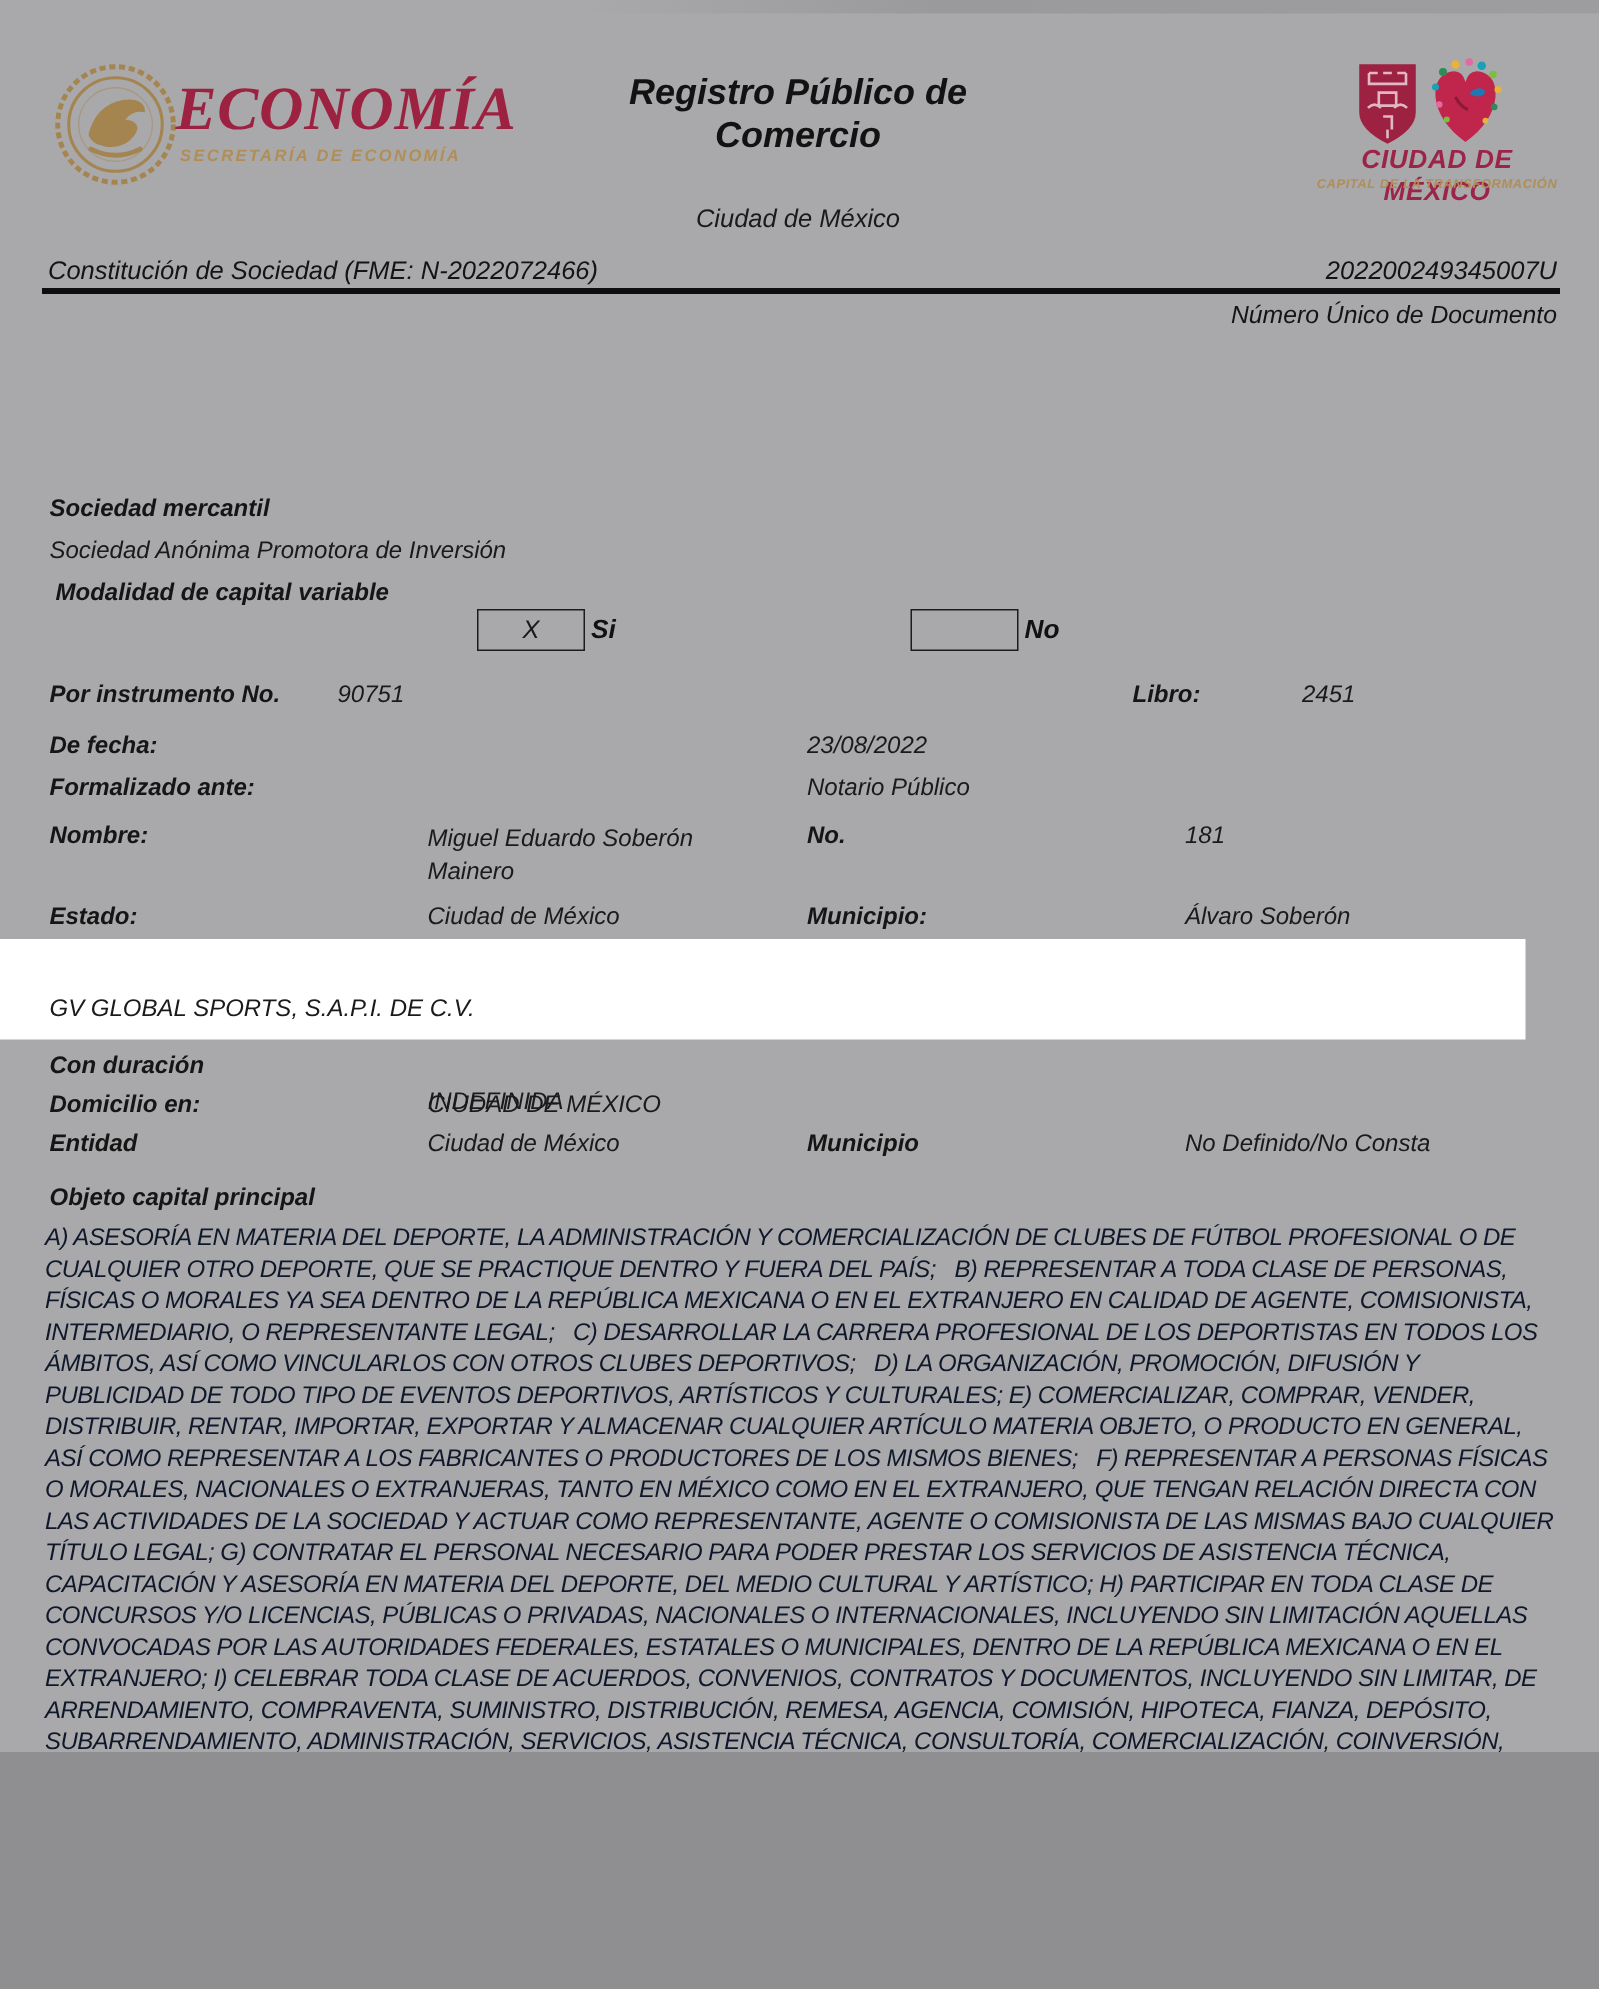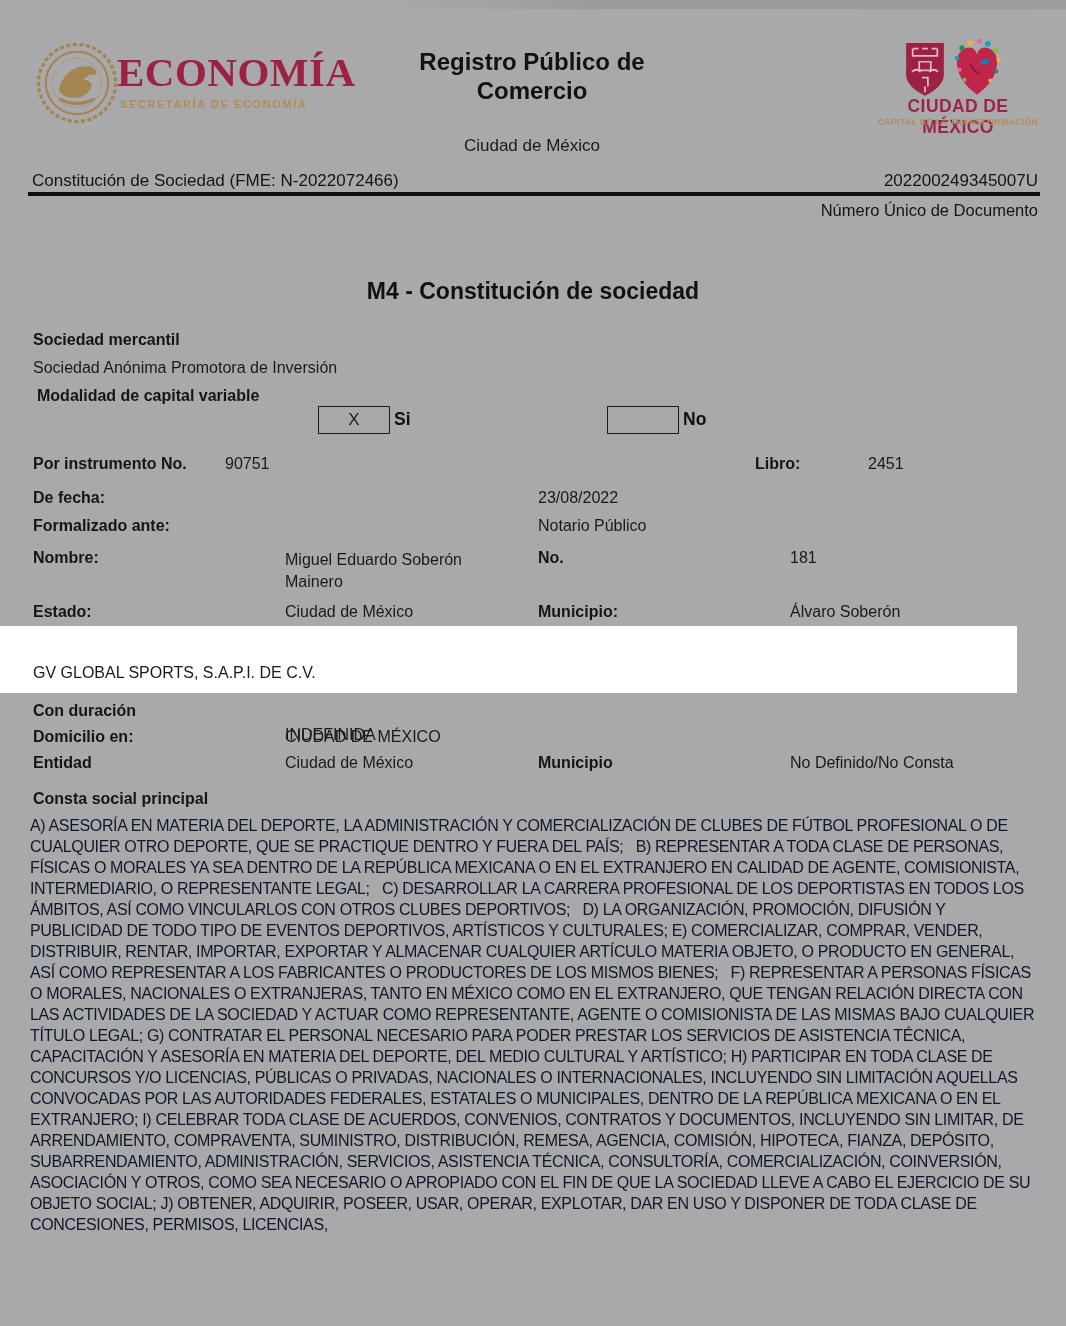--- a/index.html
+++ b/index.html
@@ -1,19 +1,19 @@
 <!DOCTYPE html>
 <html><head>
 <meta charset="utf-8">
 <style>
   html,body{margin:0;padding:0;}
   body{background:#8f8f91;font-family:"Liberation Sans",sans-serif;}
   #page{
-    position:relative;width:1066px;height:1326px;margin:0 auto;
-    background:#a9a9ab;overflow:hidden;color:#161616;
+    position:relative;width:1066px;height:1168px;margin:0 auto;
+    background:#a9a9ab;overflow:hidden;color:#161616;font-style:italic;
   }
   .abs{position:absolute;}
   .top-shade{
     left:386px;top:0;width:680px;height:9px;
     background:linear-gradient(to right, rgba(130,130,133,0), rgba(130,130,133,.38) 35%, rgba(130,130,133,.30));
   }
   
   .econ-wordmark{
     font-family:"Liberation Serif",serif;font-weight:bold;
     font-size:41px;color:#9d2241;letter-spacing:.5px;line-height:1;
@@ -107,21 +107,20 @@
     </svg>
   </div>
   <div class="abs cdmx-brand" style="left:870px;top:96px;">CIUDAD DE MÉXICO</div>
   <div class="abs cdmx-sub" style="left:870px;top:117px;">CAPITAL DE LA TRANSFORMACIÓN</div>
 
   <div class="abs subh-left">Constitución de Sociedad (FME: N-2022072466)</div>
   <div class="abs subh-right">202200249345007U</div>
   <div class="abs rule"></div>
   <div class="abs nud">Número Único de Documento</div>
 
-  <div class="abs m4-title">M4 - Constitución de sociedad</div>
 
   <div class="abs lbl" style="left:33px;top:331px;">Sociedad mercantil</div>
   <div class="abs val" style="left:33px;top:359px;">Sociedad Anónima Promotora de Inversión</div>
   <div class="abs lbl" style="left:37px;top:387px;">Modalidad de capital variable</div>
 
   <div class="abs chkbox" style="left:318px;top:406px;">X</div>
   <div class="abs chklbl" style="left:394px;top:409px;">Si</div>
   <div class="abs chkbox" style="left:607px;top:406px;"></div>
   <div class="abs chklbl" style="left:683px;top:409px;">No</div>
 
@@ -153,16 +152,16 @@
   <div class="abs val" style="left:285px;top:702px;margin-top:24px;">INDEFINIDA</div>
 
   <div class="abs lbl" style="left:33px;top:728px;">Domicilio en:</div>
   <div class="abs val" style="left:285px;top:728px;">CIUDAD DE MÉXICO</div>
 
   <div class="abs lbl" style="left:33px;top:754px;">Entidad</div>
   <div class="abs val" style="left:285px;top:754px;">Ciudad de México</div>
   <div class="abs lbl" style="left:538px;top:754px;">Municipio</div>
   <div class="abs val" style="left:790px;top:754px;">No Definido/No Consta</div>
 
-  <div class="abs lbl" style="left:33px;top:790px;">Consta social principal</div>
+  <div class="abs lbl" style="left:33px;top:790px;">Objeto capital principal</div>
   <div class="abs objeto">A) ASESORÍA EN MATERIA DEL DEPORTE, LA ADMINISTRACIÓN Y COMERCIALIZACIÓN DE CLUBES DE FÚTBOL PROFESIONAL O DE CUALQUIER OTRO DEPORTE, QUE SE PRACTIQUE DENTRO Y FUERA DEL PAÍS;   B) REPRESENTAR A TODA CLASE DE PERSONAS, FÍSICAS O MORALES YA SEA DENTRO DE LA REPÚBLICA MEXICANA O EN EL EXTRANJERO EN CALIDAD DE AGENTE, COMISIONISTA, INTERMEDIARIO, O REPRESENTANTE LEGAL;   C) DESARROLLAR LA CARRERA PROFESIONAL DE LOS DEPORTISTAS EN TODOS LOS ÁMBITOS, ASÍ COMO VINCULARLOS CON OTROS CLUBES DEPORTIVOS;   D) LA ORGANIZACIÓN, PROMOCIÓN, DIFUSIÓN Y PUBLICIDAD DE TODO TIPO DE EVENTOS DEPORTIVOS, ARTÍSTICOS Y CULTURALES; E) COMERCIALIZAR, COMPRAR, VENDER, DISTRIBUIR, RENTAR, IMPORTAR, EXPORTAR Y ALMACENAR CUALQUIER ARTÍCULO MATERIA OBJETO, O PRODUCTO EN GENERAL, ASÍ COMO REPRESENTAR A LOS FABRICANTES O PRODUCTORES DE LOS MISMOS BIENES;   F) REPRESENTAR A PERSONAS FÍSICAS O MORALES, NACIONALES O EXTRANJERAS, TANTO EN MÉXICO COMO EN EL EXTRANJERO, QUE TENGAN RELACIÓN DIRECTA CON LAS ACTIVIDADES DE LA SOCIEDAD Y ACTUAR COMO REPRESENTANTE, AGENTE O COMISIONISTA DE LAS MISMAS BAJO CUALQUIER TÍTULO LEGAL; G) CONTRATAR EL PERSONAL NECESARIO PARA PODER PRESTAR LOS SERVICIOS DE ASISTENCIA TÉCNICA, CAPACITACIÓN Y ASESORÍA EN MATERIA DEL DEPORTE, DEL MEDIO CULTURAL Y ARTÍSTICO; H) PARTICIPAR EN TODA CLASE DE CONCURSOS Y/O LICENCIAS, PÚBLICAS O PRIVADAS, NACIONALES O INTERNACIONALES, INCLUYENDO SIN LIMITACIÓN AQUELLAS CONVOCADAS POR LAS AUTORIDADES FEDERALES, ESTATALES O MUNICIPALES, DENTRO DE LA REPÚBLICA MEXICANA O EN EL EXTRANJERO; I) CELEBRAR TODA CLASE DE ACUERDOS, CONVENIOS, CONTRATOS Y DOCUMENTOS, INCLUYENDO SIN LIMITAR, DE ARRENDAMIENTO, COMPRAVENTA, SUMINISTRO, DISTRIBUCIÓN, REMESA, AGENCIA, COMISIÓN, HIPOTECA, FIANZA, DEPÓSITO, SUBARRENDAMIENTO, ADMINISTRACIÓN, SERVICIOS, ASISTENCIA TÉCNICA, CONSULTORÍA, COMERCIALIZACIÓN, COINVERSIÓN, ASOCIACIÓN Y OTROS, COMO SEA NECESARIO O APROPIADO CON EL FIN DE QUE LA SOCIEDAD LLEVE A CABO EL EJERCICIO DE SU OBJETO SOCIAL; J) OBTENER, ADQUIRIR, POSEER, USAR, OPERAR, EXPLOTAR, DAR EN USO Y DISPONER DE TODA CLASE DE CONCESIONES, PERMISOS, LICENCIAS,</div>
 
 </div>
 
 </body></html>

